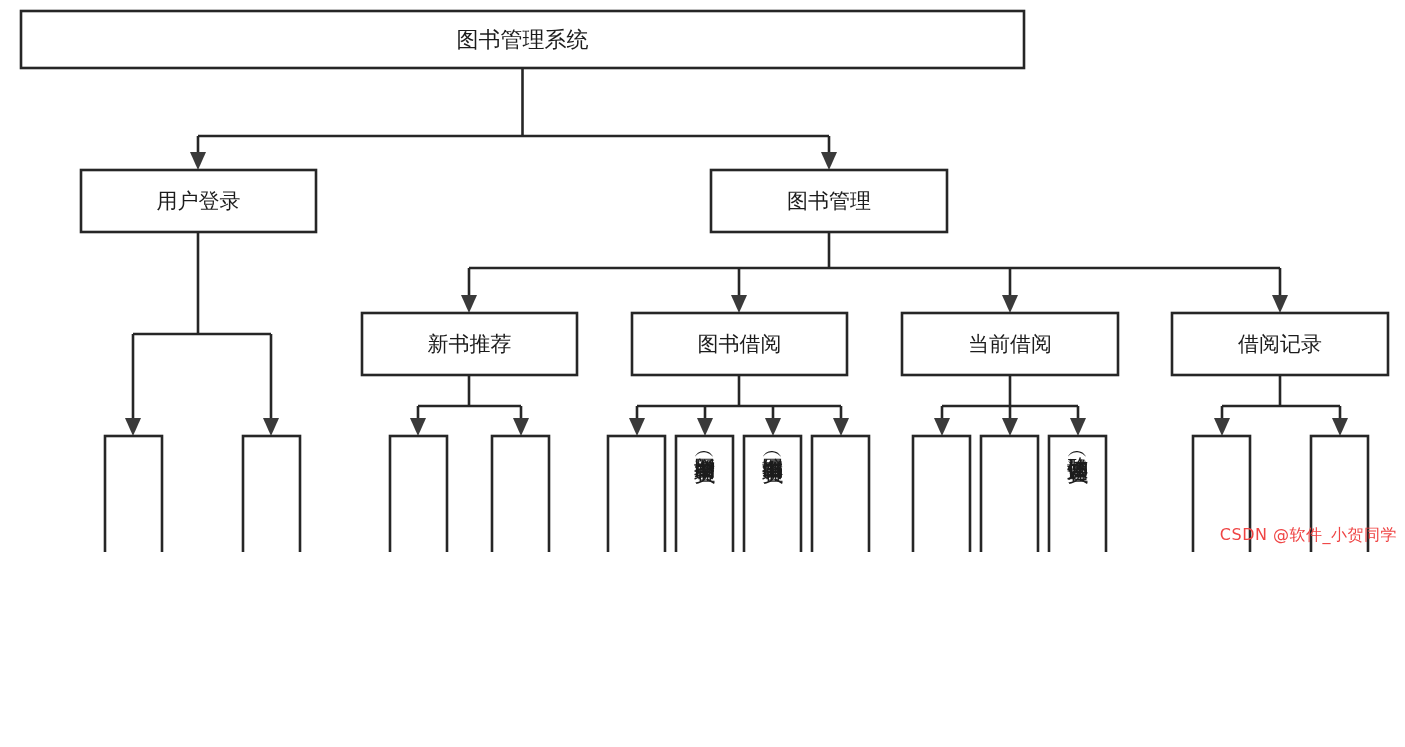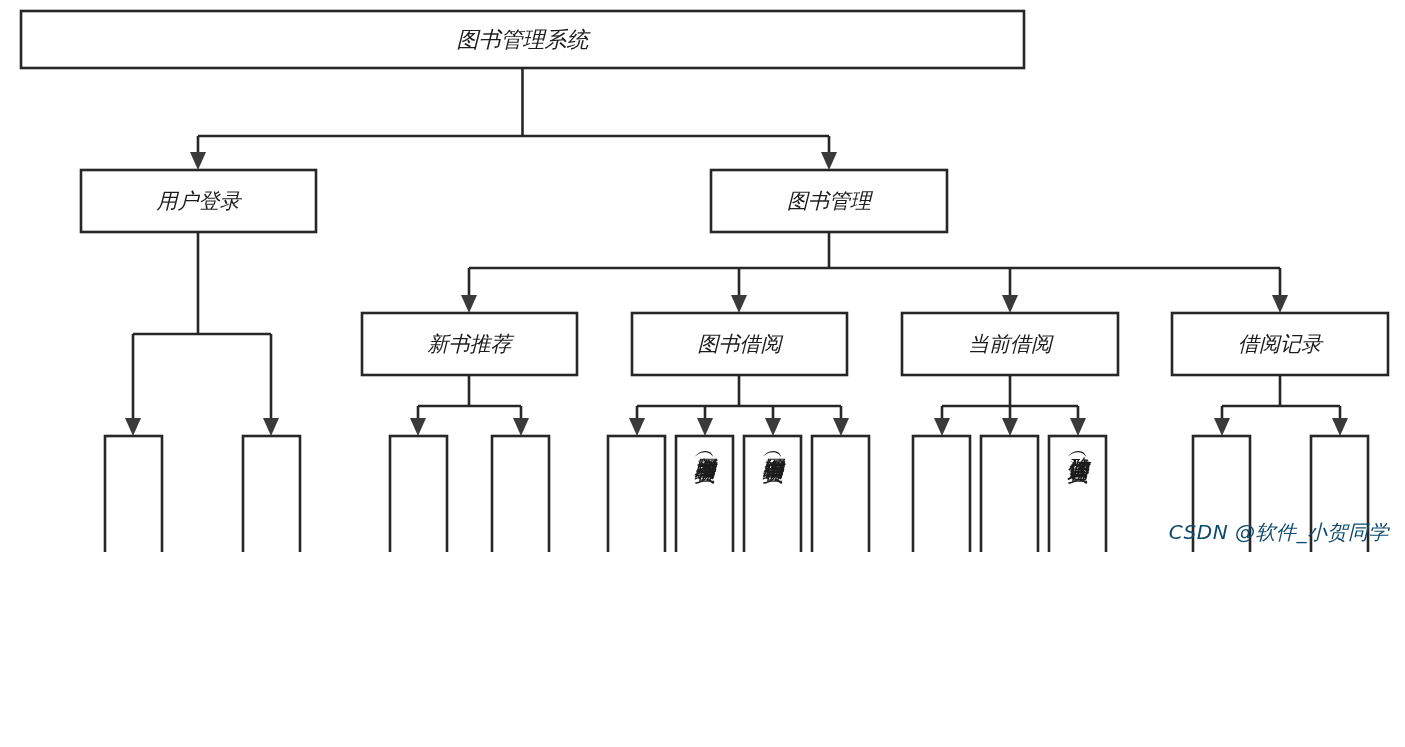--- a/index.html
+++ b/index.html
@@ -10,21 +10,20 @@
   }
   body {
     font-family: "Liberation Sans", "DejaVu Sans", sans-serif;
   }
   #diagram-root {
     position: relative;
     width: 1405px;
     height: 552px;
     background: #ffffff;
     overflow: hidden;
-    font-style: italic;
   }
   svg.diagram {
     position: absolute;
     left: 0;
     top: 0;
     width: 1405px;
     height: 747px;
     display: block;
   }
   .node-rect {
@@ -72,25 +71,25 @@
     font-family: "DejaVu Sans", "Liberation Sans", sans-serif;
     font-size: 21px;
     line-height: 1.16;
     color: #1c1c1c;
     letter-spacing: 1px;
     text-align: center;
     white-space: nowrap;
   }
   .watermark {
     position: absolute;
-    right: 16px;
+    right: 8px;
     bottom: 6px;
     font-family: "DejaVu Sans", "Liberation Sans", sans-serif;
-    font-size: 20px;
-    color: #0c4a6e;
+    font-size: 16px;
+    color: #ef4444;
     letter-spacing: 0.5px;
     user-select: none;
   }
 </style>
 </head>
 <body>
 
 <div id="diagram-root">
 
   <svg class="diagram" viewBox="0 0 1405 747" xmlns="http://www.w3.org/2000/svg">

